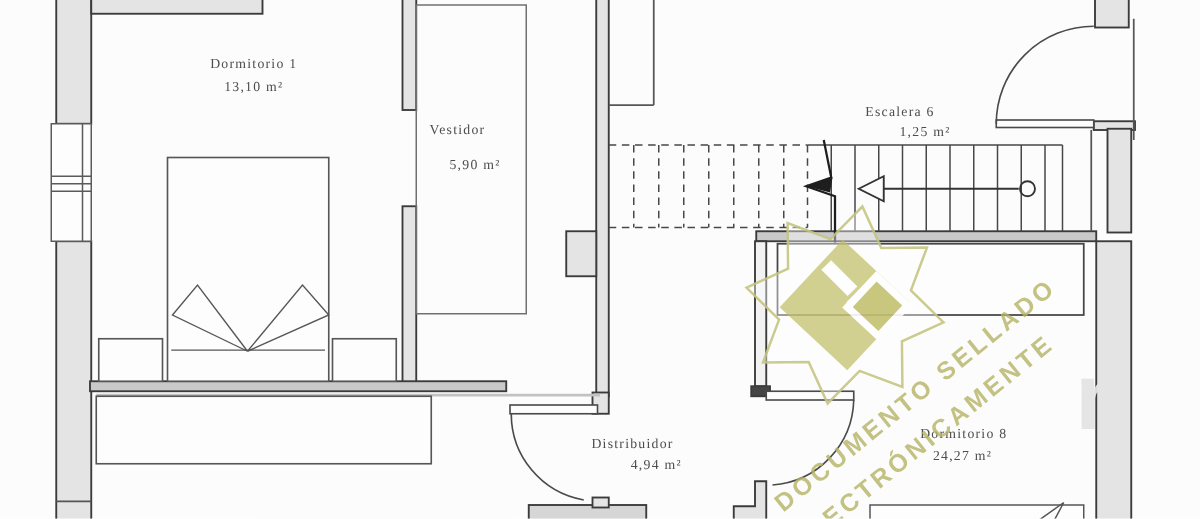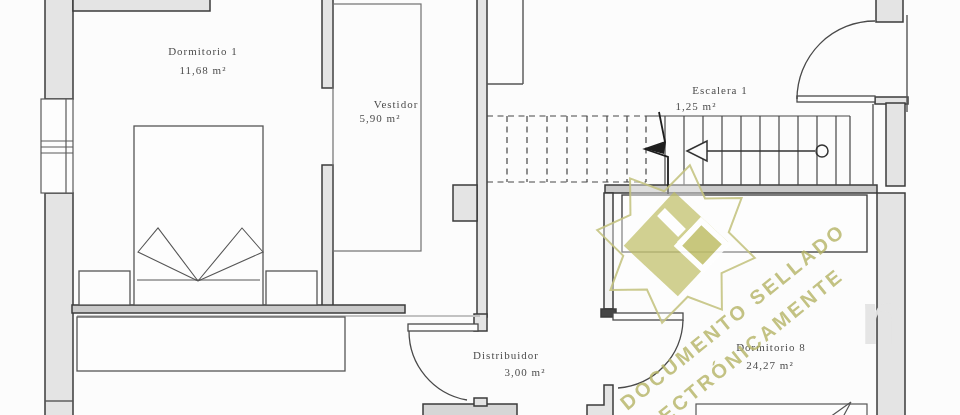--- a/index.html
+++ b/index.html
@@ -142,30 +142,30 @@
         </g>
         <rect x="-37" y="-37" width="74" height="74" transform="rotate(43)" fill="#c3c270" opacity="0.85"></rect>
         <path d="M-15,-32 L6,-11" stroke="#ffffff" stroke-width="11" fill="none"></path>
         <polygon points="18,1 15,-16 1,-2" fill="#ffffff"></polygon>
         <rect x="-17" y="-17" width="34" height="34" transform="translate(26,1) rotate(43)" fill="#c3c270" stroke="#ffffff" stroke-width="6"></rect>
       </g>
     </g>
   </svg>
 
   <div class="room-label" style="left:203px;top:51px">Dormitorio 1</div>
-  <div class="room-label" style="left:203px;top:70px">11,68 m²</div>
+  <div class="room-label" style="left:203px;top:70px">13,10 m²</div>
 
-  <div class="room-label" style="left:396px;top:104px">Vestidor</div>
-  <div class="room-label" style="left:380px;top:118px">5,90 m²</div>
+  <div class="room-label" style="left:366px;top:104px">Vestidor</div>
+  <div class="room-label" style="left:380px;top:132px">5,90 m²</div>
 
-  <div class="room-label" style="left:720px;top:90px">Escalera 1</div>
-  <div class="room-label" style="left:696px;top:106px">1,25 m²</div>
+  <div class="room-label" style="left:720px;top:90px">Escalera 6</div>
+  <div class="room-label" style="left:740px;top:106px">1,25 m²</div>
 
   <div class="room-label" style="left:506px;top:355px">Distribuidor</div>
-  <div class="room-label" style="left:525px;top:372px">3,00 m²</div>
+  <div class="room-label" style="left:525px;top:372px">4,94 m²</div>
 
   <div class="room-label" style="left:771px;top:347px">Dormitorio 8</div>
   <div class="room-label" style="left:770px;top:365px">24,27 m²</div>
 
   <div class="wm" style="left:616px;top:397px">DOCUMENTO SELLADO</div>
   <div class="wm" style="left:630px;top:429px">ELECTRÓNICAMENTE</div>
 
   <div class="partial-wm" style="left:860px;top:280px">n</div>
 
 </div>

